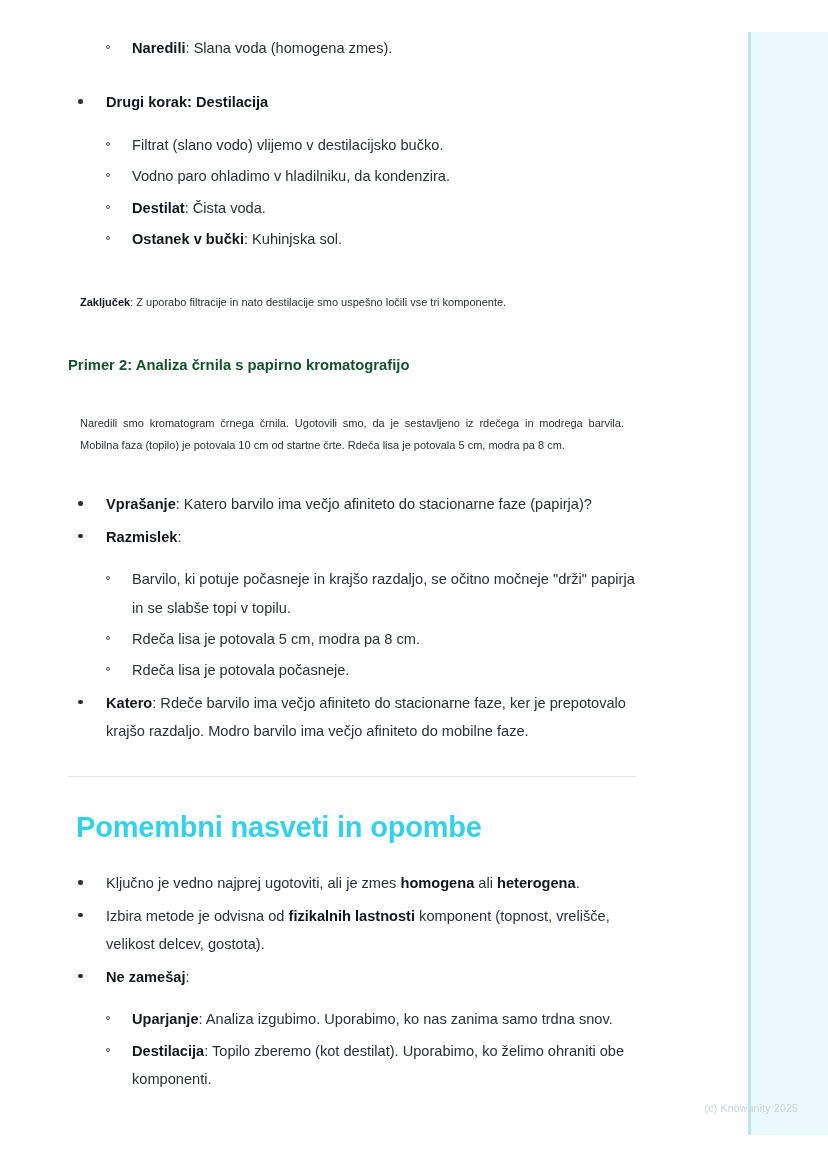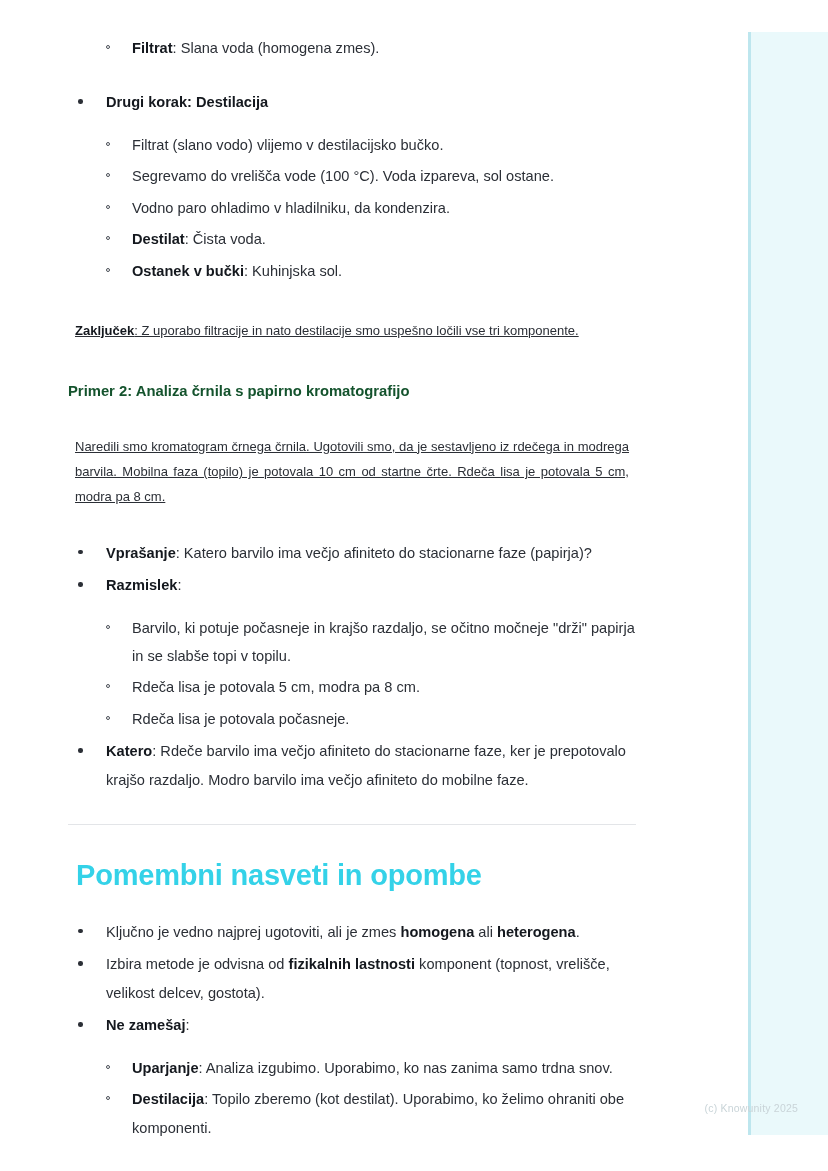--- a/index.html
+++ b/index.html
@@ -121,26 +121,25 @@
     box-sizing: border-box;
   }
 
   b, strong, .bold {
     font-weight: 700;
     color: #14181e;
   }
 
   
   p.para {
-    margin: 7px;
-    font-size: 13px;
+    margin: 12px;
+    font-size: 11px;
     line-height: 1.95;
     color: #2b2f36;
     text-align: justify;
-    text-decoration: underline;
   }
 
   .sp-26 { height: 26px; }
   .sp-22 { height: 22px; }
   .sp-14 { height: 14px; }
 
   h3.sub-heading {
     margin: 0;
     font-size: 14.8px;
     font-weight: 700;
@@ -179,37 +178,34 @@
 </head>
 <body>
 
 <div class="side-panel"></div>
 
 <div class="page">
   <div class="content">
 
     <ul class="orphan-lvl2">
       <li class="b2">
-        <span class="bold">Filtrat</span><span>: Slana voda (homogena zmes).</span>
+        <span class="bold">Naredili</span><span>: Slana voda (homogena zmes).</span>
       </li>
     </ul>
 
     <div class="sp-26"></div>
 
     <ul class="lvl1">
       <li class="b1">
         <span class="bold">Drugi korak: Destilacija</span>
         <ul class="lvl2">
           <li class="b2">
             <span>Filtrat (slano vodo) vlijemo v destilacijsko bučko.</span>
           </li>
           <li class="b2">
-            <span>Segrevamo do vrelišča vode (100 °C). Voda izpareva, sol ostane.</span>
-          </li>
-          <li class="b2">
             <span>Vodno paro ohladimo v hladilniku, da kondenzira.</span>
           </li>
           <li class="b2">
             <span class="bold">Destilat</span><span>: Čista voda.</span>
           </li>
           <li class="b2">
             <span class="bold">Ostanek v bučki</span><span>: Kuhinjska sol.</span>
           </li>
         </ul>
       </li>

